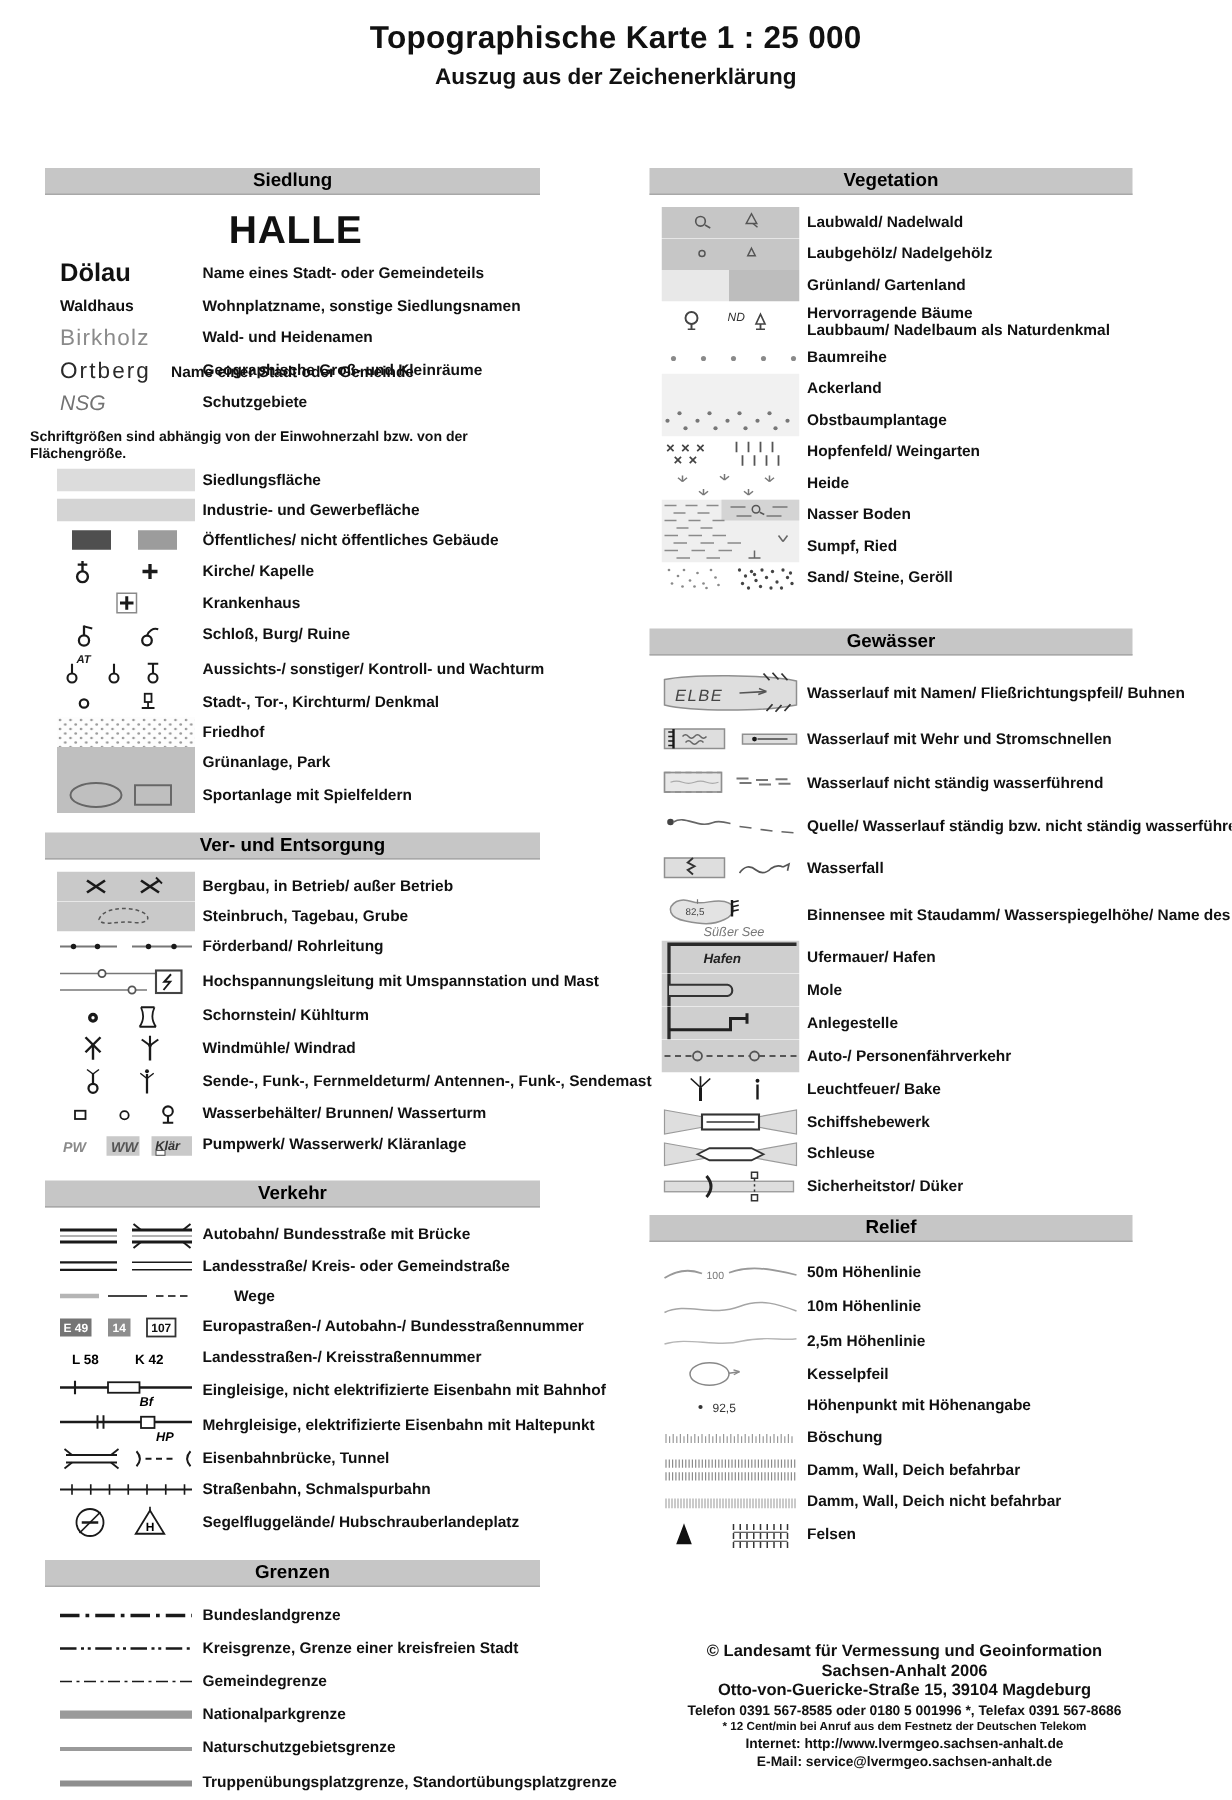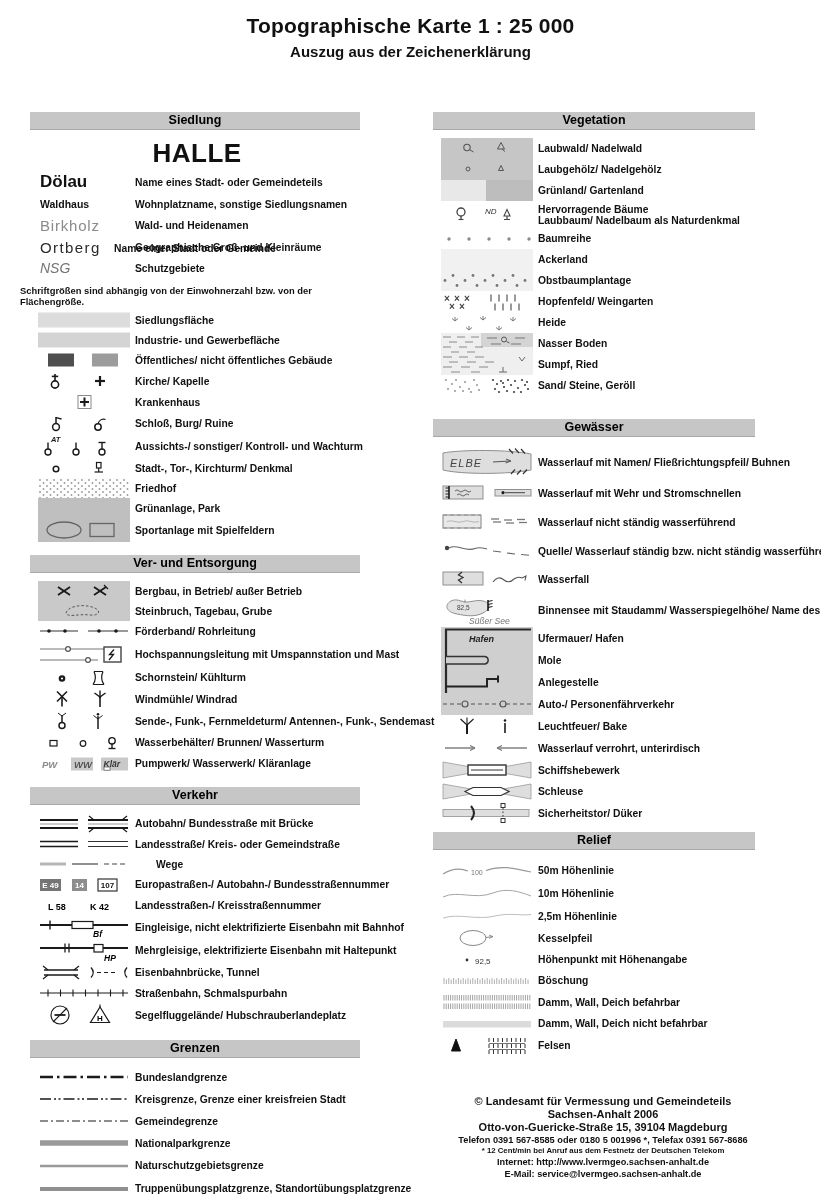--- a/index.html
+++ b/index.html
@@ -854,31 +854,20 @@
             <svg width="92" height="22" viewBox="0 0 92 22">
               <line x1="26" y1="10" x2="26" y2="19" stroke="#1a1a1a" stroke-width="2"></line>
               <line x1="26" y1="10" x2="19.5" y2="4" stroke="#1a1a1a" stroke-width="1.1"></line>
               <line x1="26" y1="10" x2="26" y2="2.5" stroke="#1a1a1a" stroke-width="1.1"></line>
               <line x1="26" y1="10" x2="32.5" y2="4" stroke="#1a1a1a" stroke-width="1.1"></line>
               <line x1="64" y1="8" x2="64" y2="18" stroke="#1a1a1a" stroke-width="1.6"></line>
               <circle cx="64" cy="5.5" r="1.3" fill="#1a1a1a"></circle>
             </svg>
           </div>
           <div class="lab">Leuchtfeuer/ Bake</div>
-        </div>
-        <div class="row" style="height: 22px;">
-          <div class="sym">
-            <svg width="92" height="22" viewBox="0 0 92 22">
-              <line x1="4" y1="11" x2="34" y2="11" stroke="#777" stroke-width="1.4"></line>
-              <path d="M34,11 l-5,-2.5 M34,11 l-5,2.5" fill="none" stroke="#777" stroke-width="1.2"></path>
-              <line x1="56" y1="11" x2="86" y2="11" stroke="#777" stroke-width="1.4"></line>
-              <path d="M56,11 l5,-2.5 M56,11 l5,2.5" fill="none" stroke="#777" stroke-width="1.2"></path>
-            </svg>
-          </div>
-          <div class="lab">Wasserlauf verrohrt, unterirdisch</div>
         </div>
         <div class="row" style="height: 22px;">
           <div class="sym">
             <svg width="92" height="22" viewBox="0 0 92 22">
               <path d="M2,3 L30,8 L62,8 L90,3 L90,19 L62,14 L30,14 L2,19 Z" fill="#dedede" stroke="#9a9a9a" stroke-width="0.8"></path>
               <rect x="27" y="6" width="38" height="10" fill="#fff" stroke="#333" stroke-width="1.4"></rect>
               <line x1="30" y1="11" x2="62" y2="11" stroke="#333" stroke-width="1"></line>
             </svg>
           </div>
           <div class="lab">Schiffshebewerk</div>
@@ -1170,20 +1159,20 @@
               <line x1="48" y1="15.5" x2="84" y2="15.5" stroke="#333" stroke-width="0.7"></line>
             </svg>
           </div>
           <div class="lab">Felsen</div>
         </div>
       </div>
     </div>
   </div>
 
 <div class="footer">
-  <div class="f-big">© Landesamt für Vermessung und Gemeindeteils</div>
+  <div class="f-big">© Landesamt für Vermessung und Geoinformation</div>
   <div class="f-big">Sachsen-Anhalt 2006</div>
   <div class="f-big">Otto-von-Guericke-Straße 15, 39104 Magdeburg</div>
   <div class="f-mid">Telefon 0391 567-8585  oder  0180 5 001996 *, Telefax 0391 567-8686</div>
   <div class="f-small">* 12 Cent/min bei Anruf aus dem Festnetz der Deutschen Telekom</div>
   <div class="f-mid">Internet: http://www.lvermgeo.sachsen-anhalt.de</div>
   <div class="f-mid">E-Mail: service@lvermgeo.sachsen-anhalt.de</div>
 </div>
 
 </body></html>

